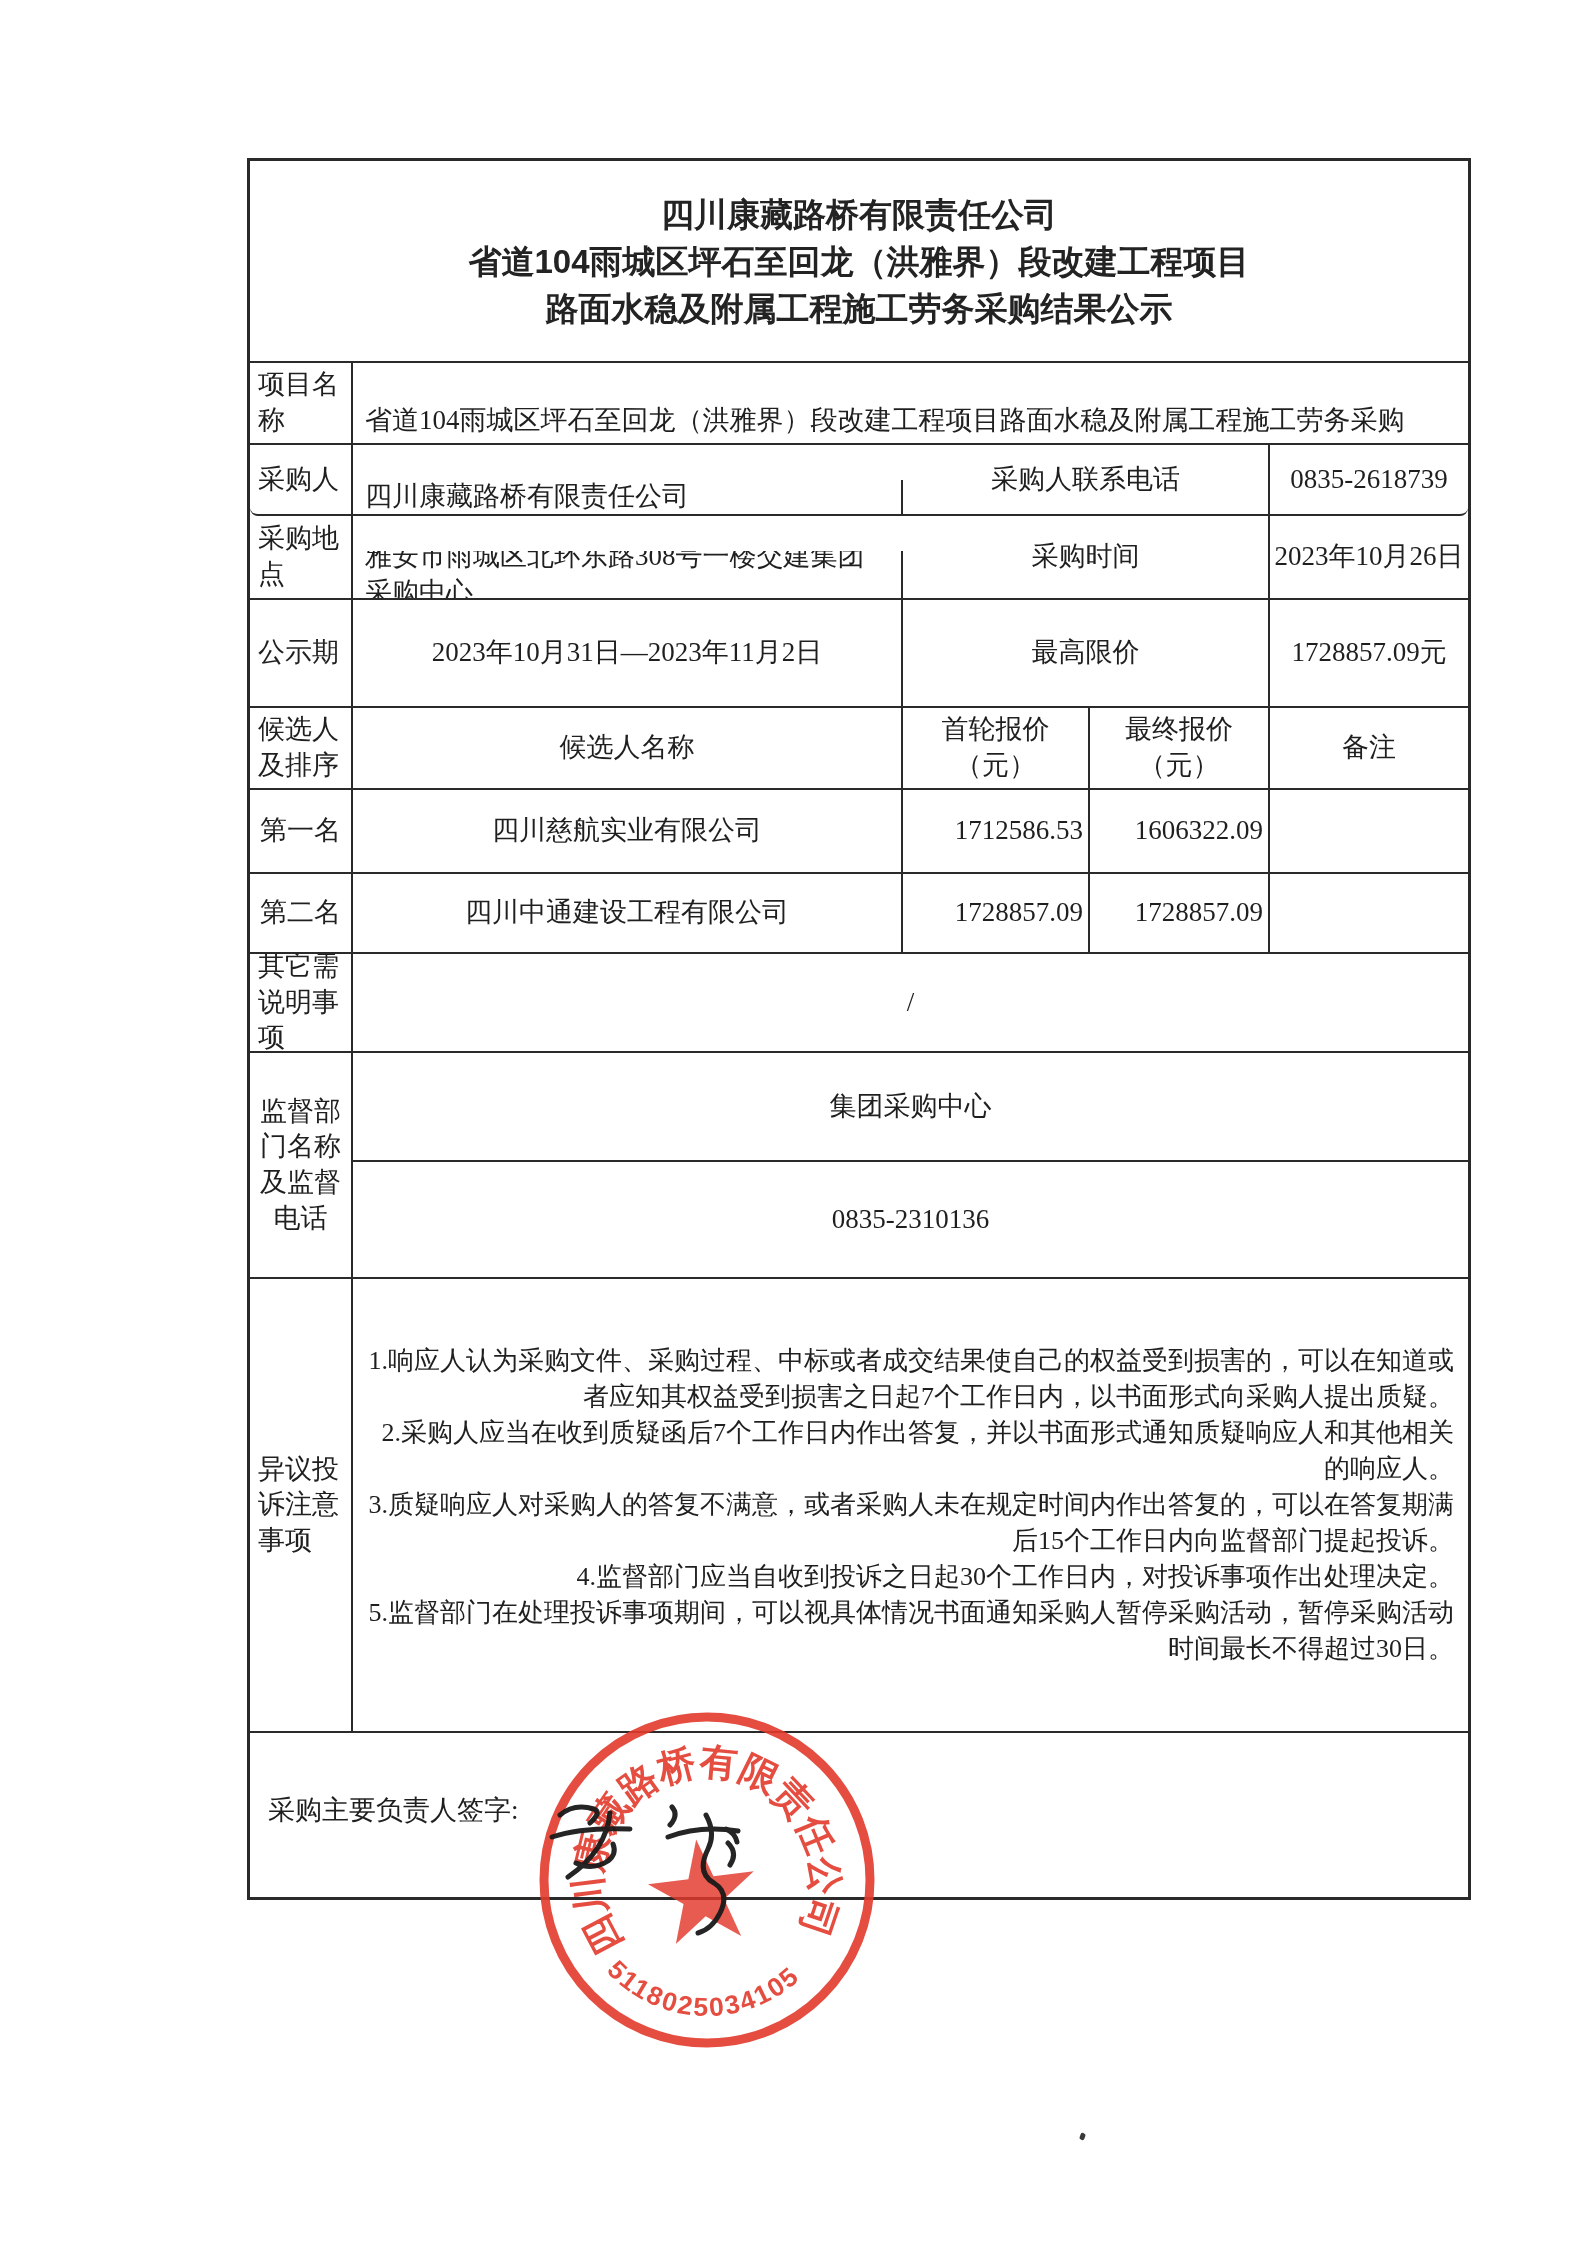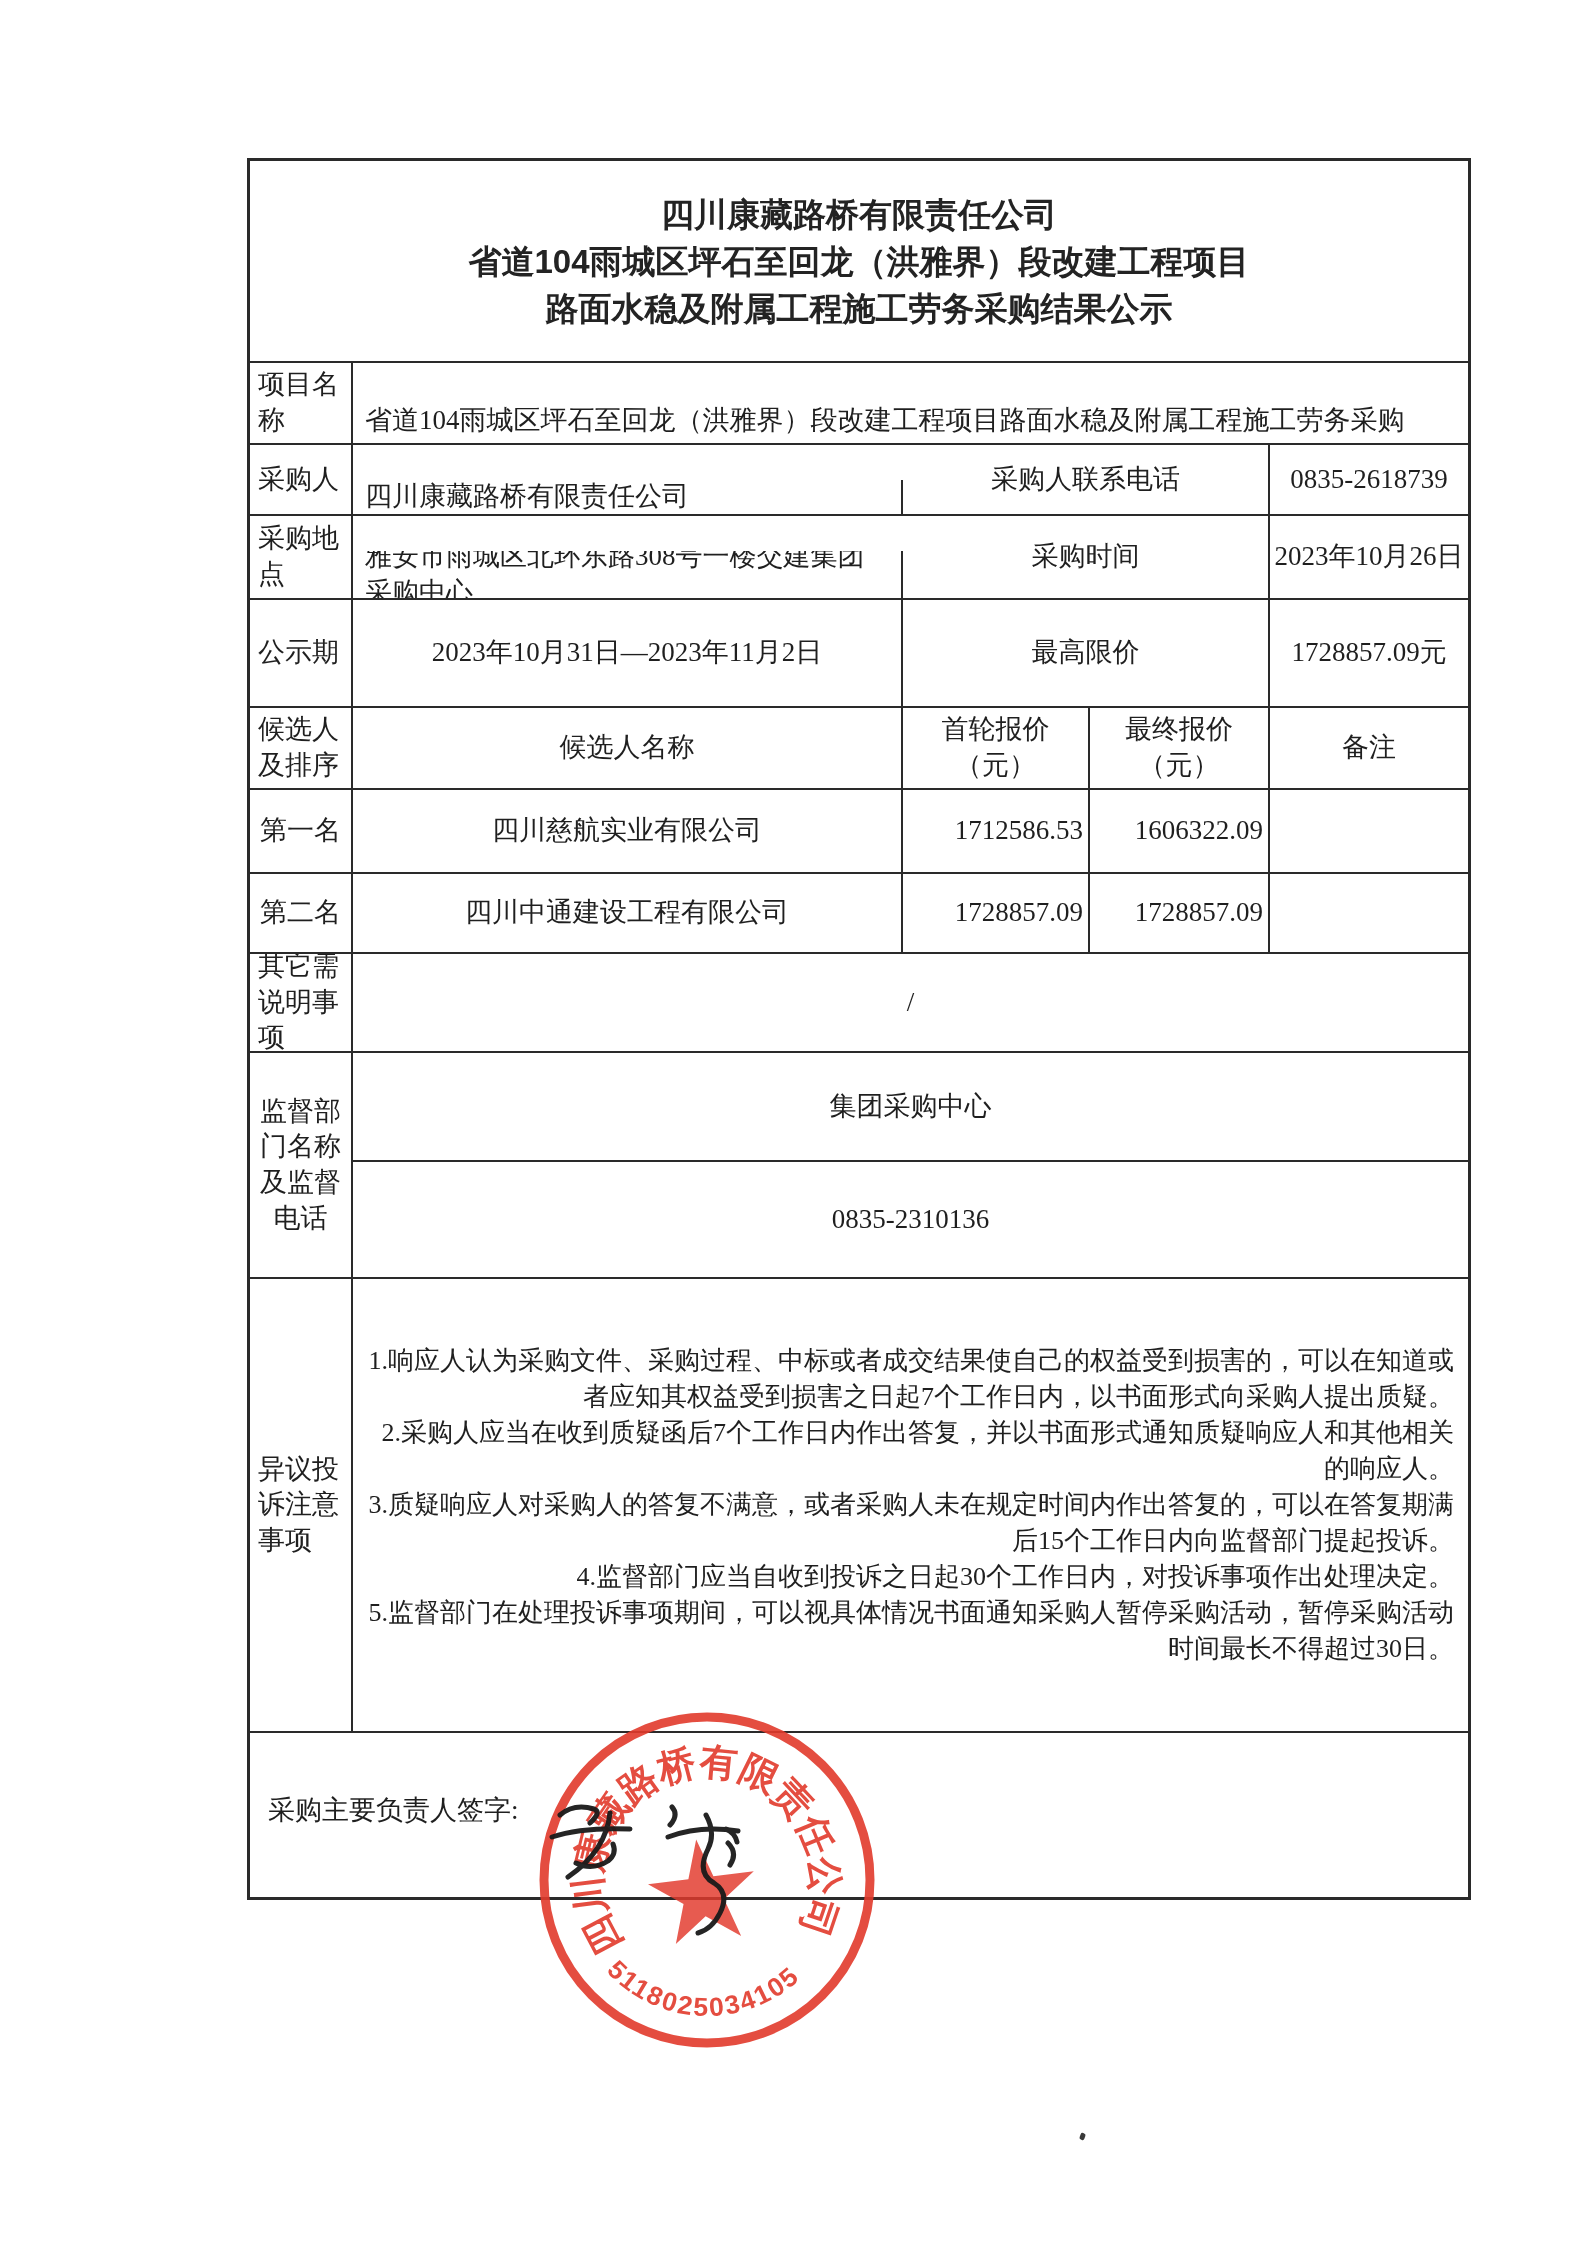--- a/index.html
+++ b/index.html
@@ -40,21 +40,21 @@
   .center{justify-content:center;text-align:center;}
   .num-right{justify-content:flex-end;padding-right:5px;}
   .pre{white-space:pre-line;}
 
   .row-title{height:202px;align-items:center;}
   .title-cell{width:1218px;border-right:none;justify-content:center;}
   .title-lines{width:100%;text-align:center;
     font-family:"Liberation Sans","DejaVu Sans",sans-serif;
     font-weight:700;font-size:33px;line-height:47px;color:#232323;}
   .row-2{height:82px;}
-  .row-3{height:71px;}
+  .row-3{height:71px;border-radius:8px;}
   .row-4{height:84px;}
   .row-5{height:108px;}
   .row-6{height:82px;}
   .row-7{height:84px;}
   .row-8{height:80px;}
   .row-9{height:99px;}
   .row-10{height:226px;}
   .row-11{height:454px;}
   .row-12{height:156px;}
 

